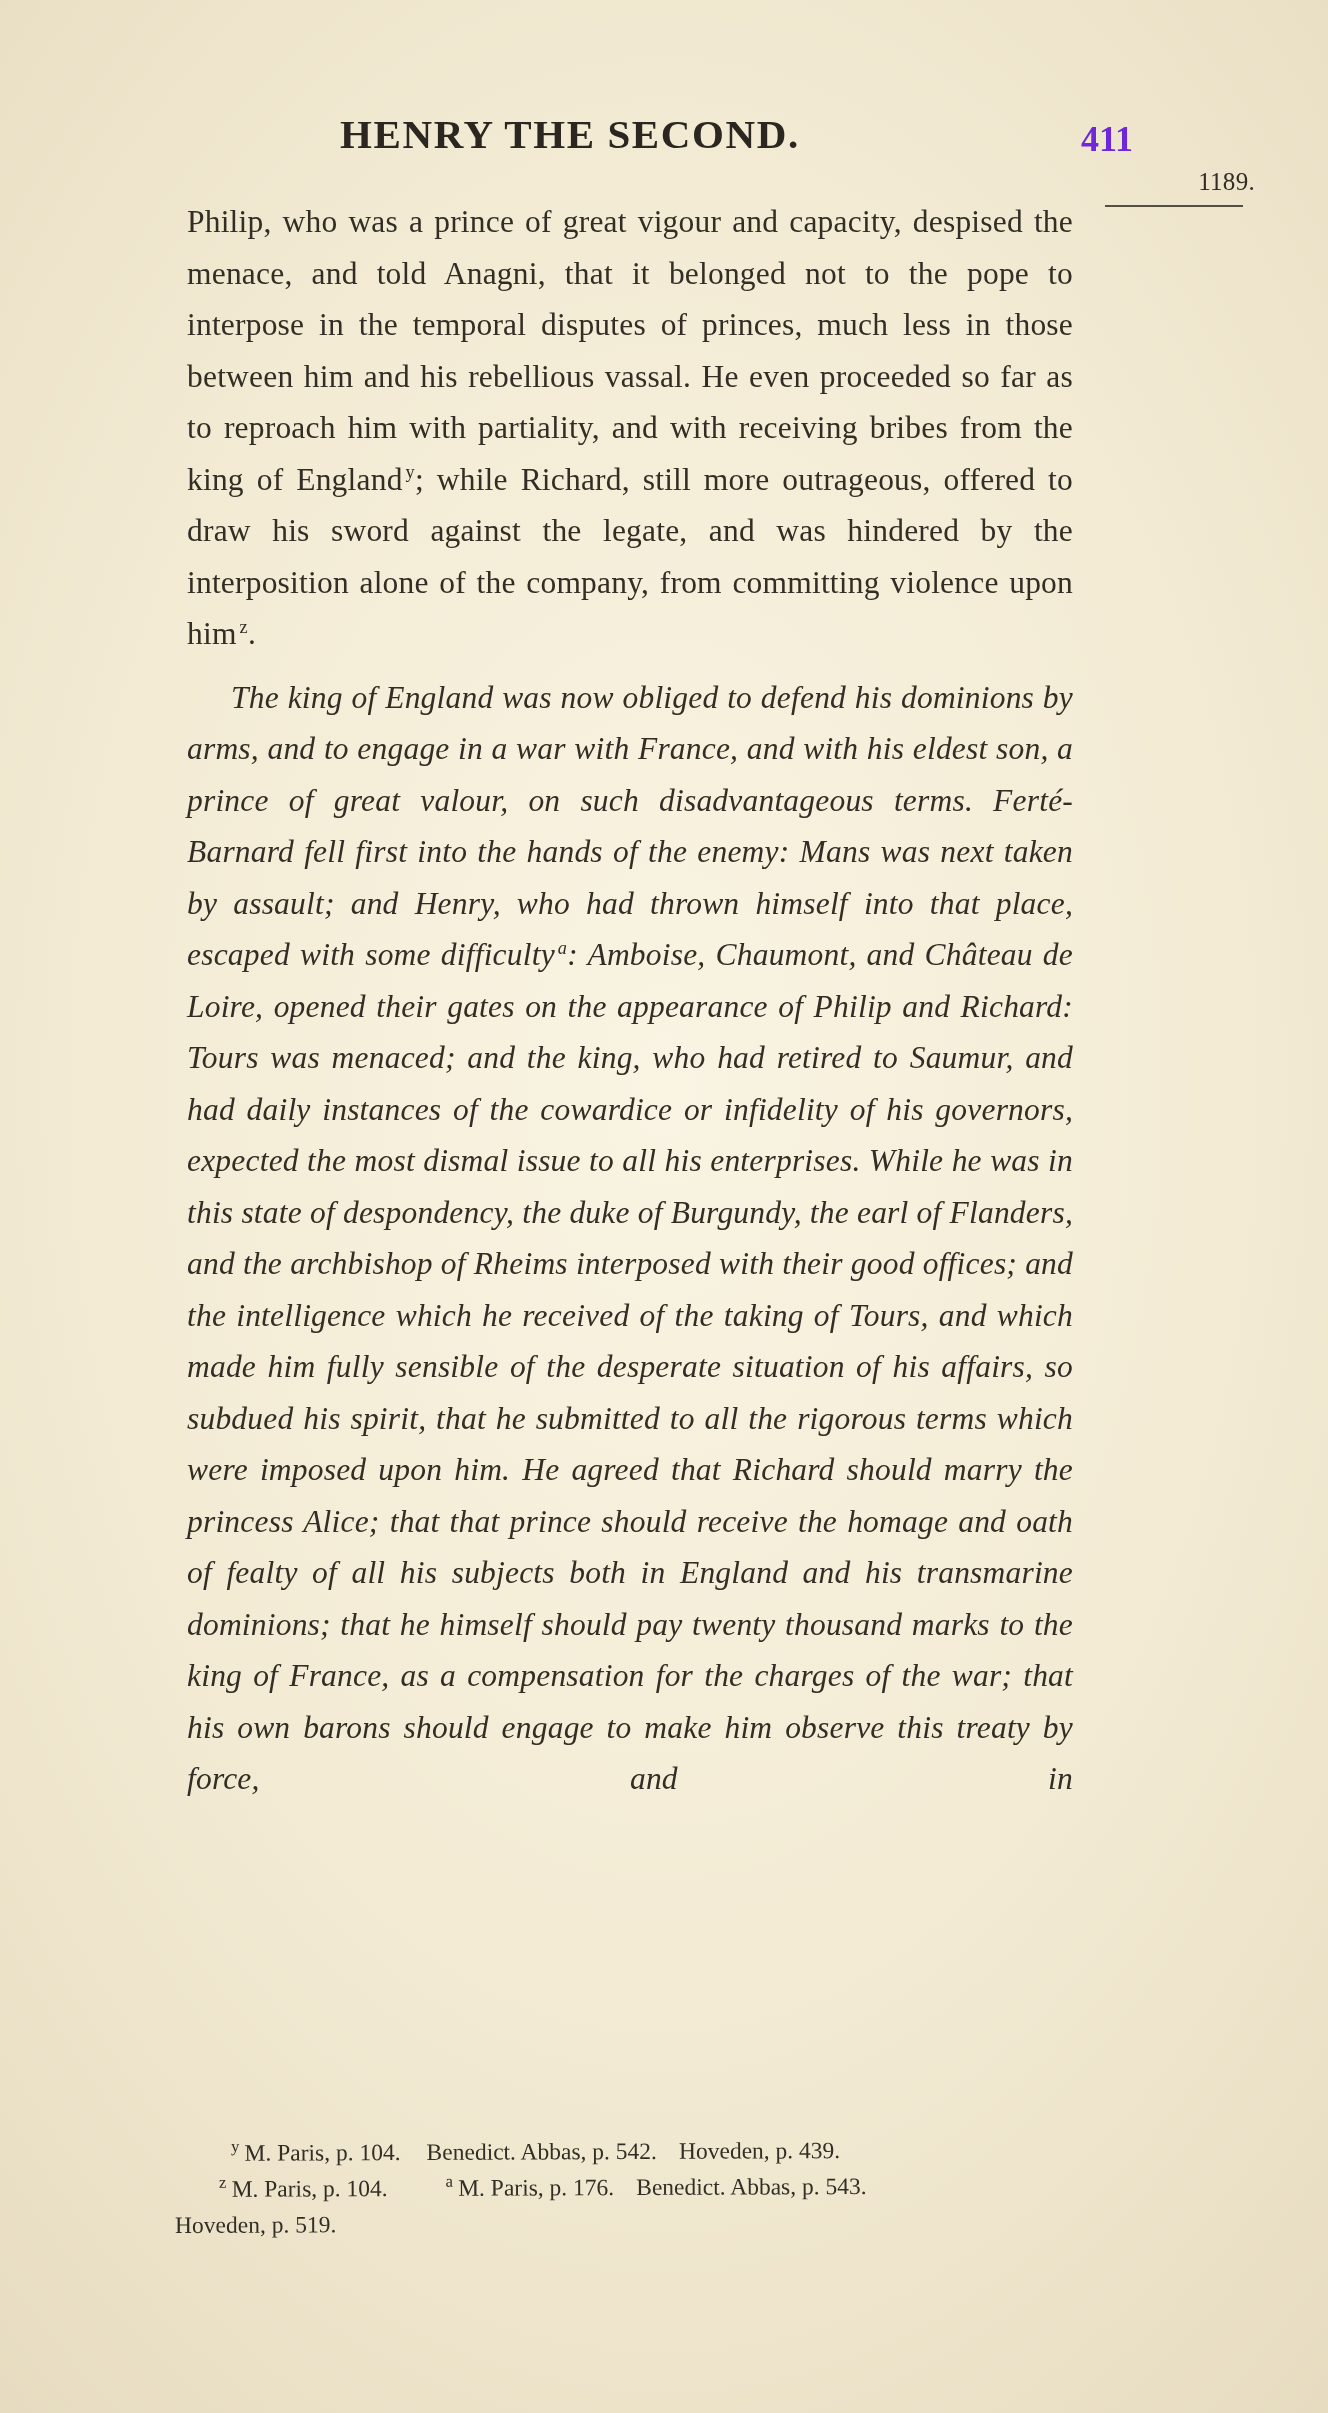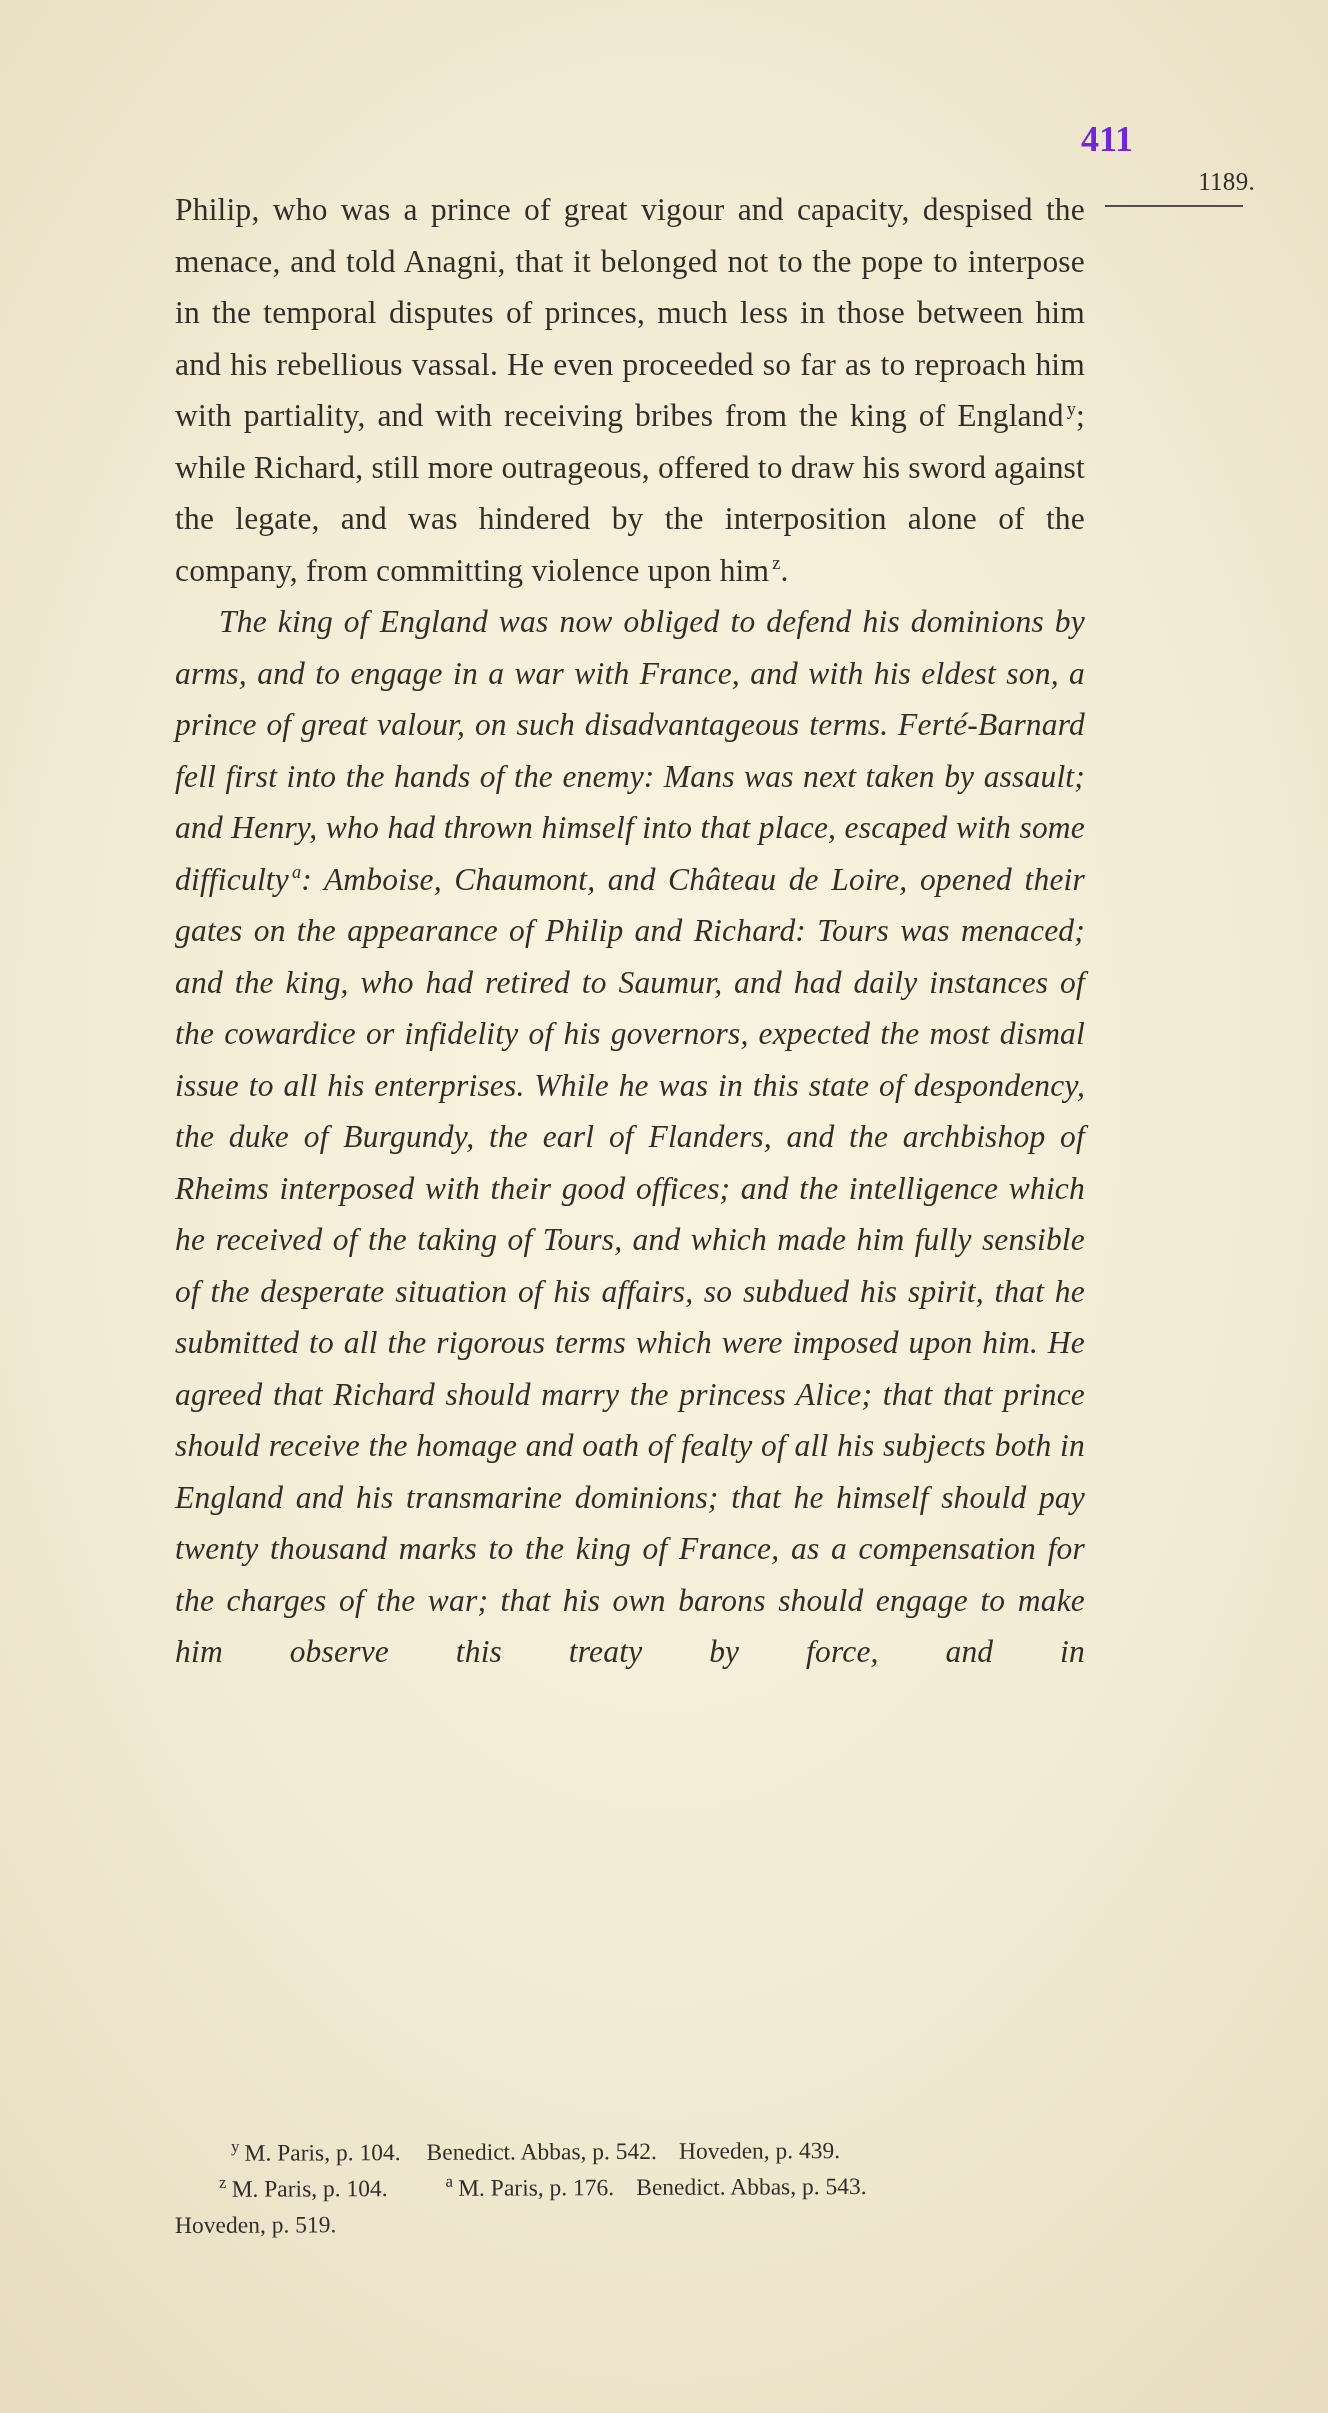--- a/index.html
+++ b/index.html
@@ -55,21 +55,21 @@
     top: 8px;
     font-size: 36px;
     font-weight: 700;
     color: #6d28d9;
   }
   .body-col {
     position: relative;
     width: 910px;
   }
   p.para {
-    margin: 0;
+    margin: 12px;
     font-size: 31.5px;
     line-height: 51.5px;
     text-align: justify;
     text-align-last: justify;
     color: #332e25;
     letter-spacing: 0.2px;
   }
   p.para.lastline-left {
     text-align-last: left;
   }
@@ -138,20 +138,21 @@
 </head>
 <body>
 
 <div class="page">
 
   <div class="page-texture"></div>
 
   <div class="content">
 
     <div class="header-row">
+      <div class="running-head">HENRY THE SECOND.</div>
       <div class="folio">411</div>
     </div>
 
     <div class="body-col">
 
       <p class="para lastline-left"><span>Philip, who was a prince of great vigour and capacity, despised the menace, and told Anagni, that it belonged not to the pope to interpose in the temporal disputes of princes, much less in those between him and his rebellious vassal. He even proceeded so far as to reproach him with partiality, and with receiving bribes from the king of England</span><sup>y</sup><span>; while Richard, still more outrageous, offered to draw his sword against the legate, and was hindered by the interposition alone of the company, from committing violence upon him</span><sup>z</sup><span>.</span></p>
 
       <p class="para indent"><span>The king of England was now obliged to defend his dominions by arms, and to engage in a war with France, and with his eldest son, a prince of great valour, on such disadvantageous terms. Ferté-Barnard fell first into the hands of the enemy: Mans was next taken by assault; and Henry, who had thrown himself into that place, escaped with some difficulty</span><sup>a</sup><span>: Amboise, Chaumont, and Château de Loire, opened their gates on the appearance of Philip and Richard: Tours was menaced; and the king, who had retired to Saumur, and had daily instances of the cowardice or infidelity of his governors, expected the most dismal issue to all his enterprises. While he was in this state of despondency, the duke of Burgundy, the earl of Flanders, and the archbishop of Rheims interposed with their good offices; and the intelligence which he received of the taking of Tours, and which made him fully sensible of the desperate situation of his affairs, so subdued his spirit, that he submitted to all the rigorous terms which were imposed upon him. He agreed that Richard should marry the princess Alice; that that prince should receive the homage and oath of fealty of all his subjects both in England and his transmarine dominions; that he himself should pay twenty thousand marks to the king of France, as a compensation for the charges of the war; that his own barons should engage to make him observe this treaty by force, and in</span></p>
 
     </div>

